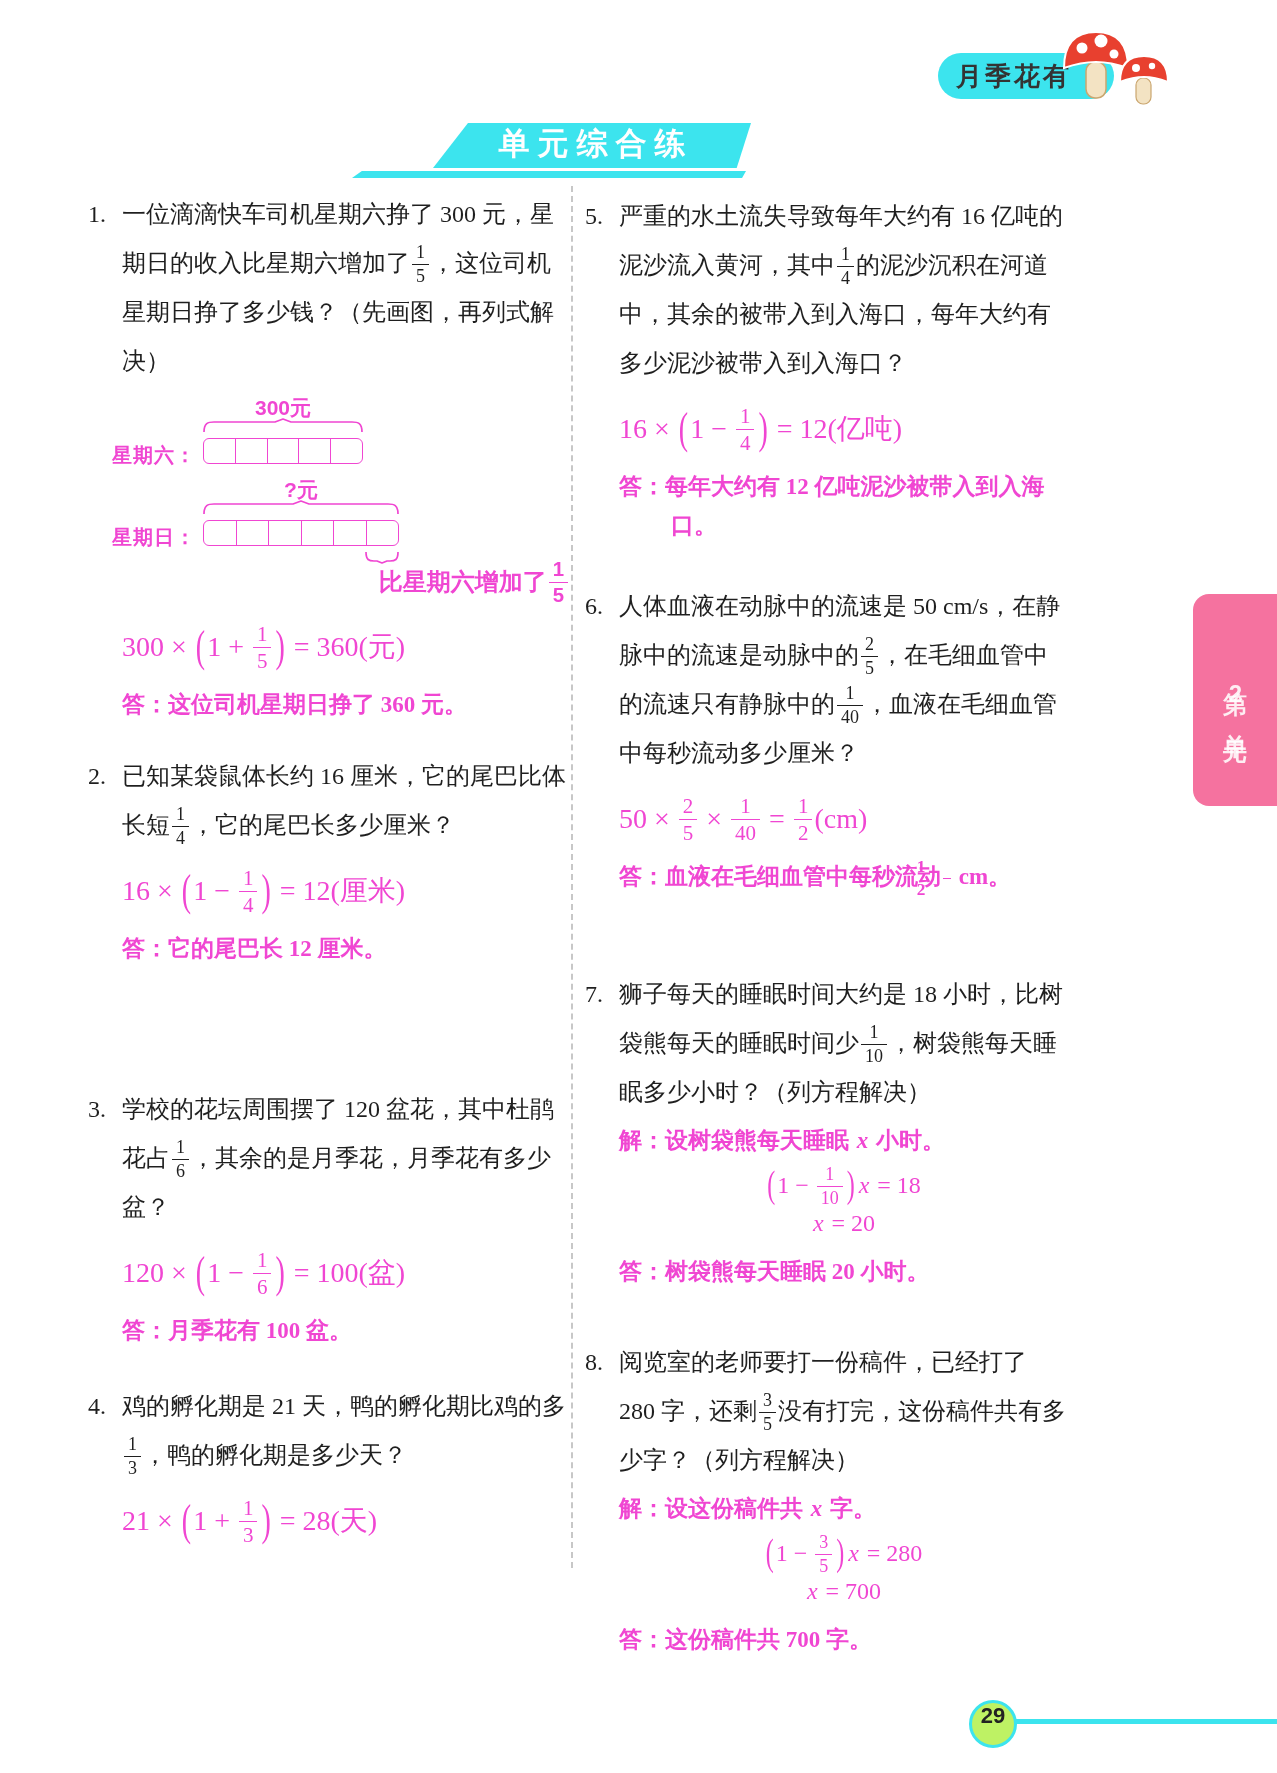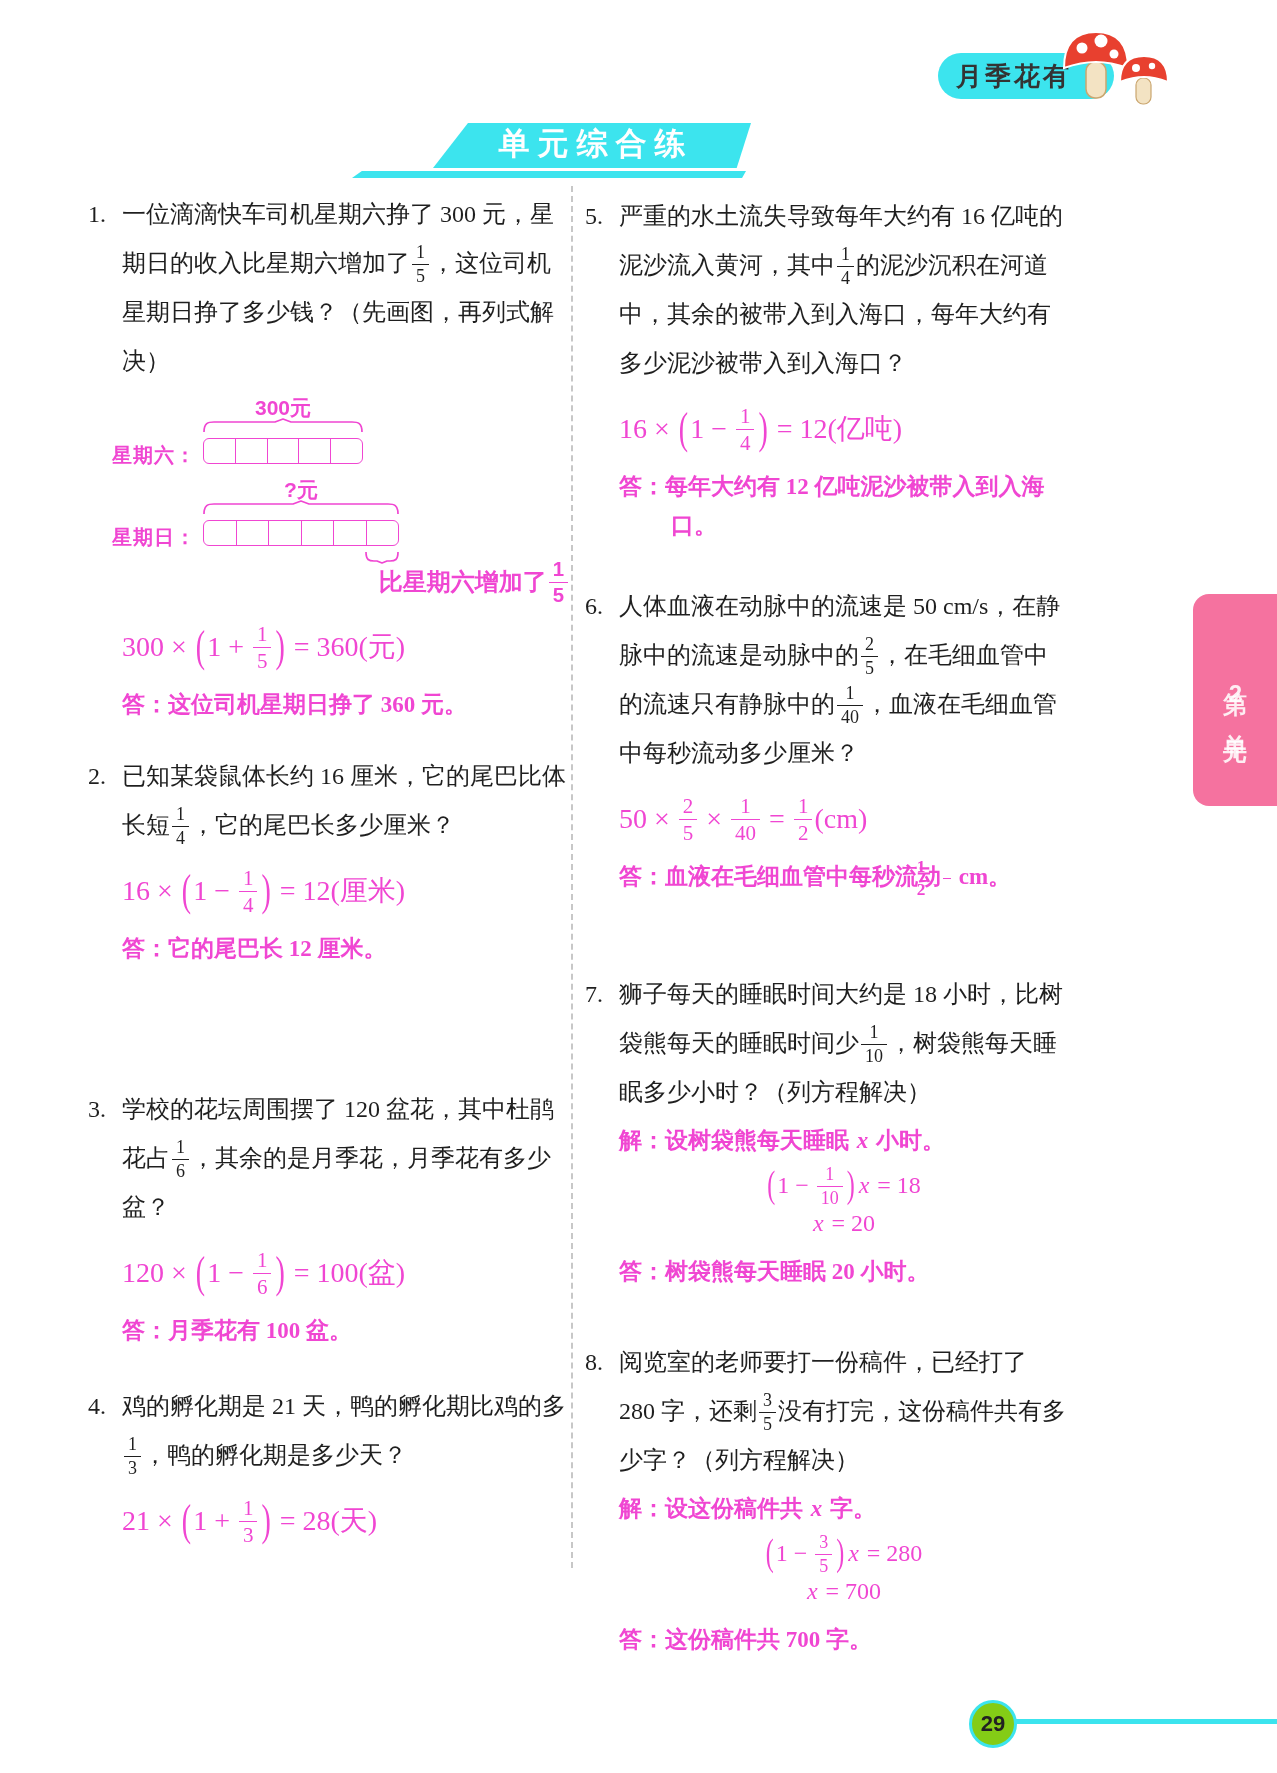--- a/index.html
+++ b/index.html
@@ -81,22 +81,22 @@
   }
   .unit-tab span{
     writing-mode:vertical-rl;text-orientation:upright;
     font-family:"Liberation Sans","DejaVu Sans",sans-serif;
     font-weight:bold;font-size:24px;letter-spacing:7px;color:rgba(255,255,255,0.88);
   }
   
   .footer-line{position:absolute;left:1004px;top:1719px;width:273px;height:5px;background:var(--cyan);}
   .page-num{
     position:absolute;left:969px;top:1700px;width:42px;height:42px;border-radius:50%;
-    border:3px solid var(--cyan);background:#84cc16;z-index:2;
-    display:flex;align-items:center;justify-content:center;
+    border:3px solid var(--cyan);background:#bef264;z-index:2;
+    display:flex;align-items:flex-start;justify-content:center;
   }
   .page-num span{font-family:"Liberation Sans",sans-serif;font-weight:bold;font-size:22px;color:#222;}
 </style>
 </head>
 <body>
 
 <div class="page">
 
   <div class="brand-pill">
     <span>月季花有</span>

